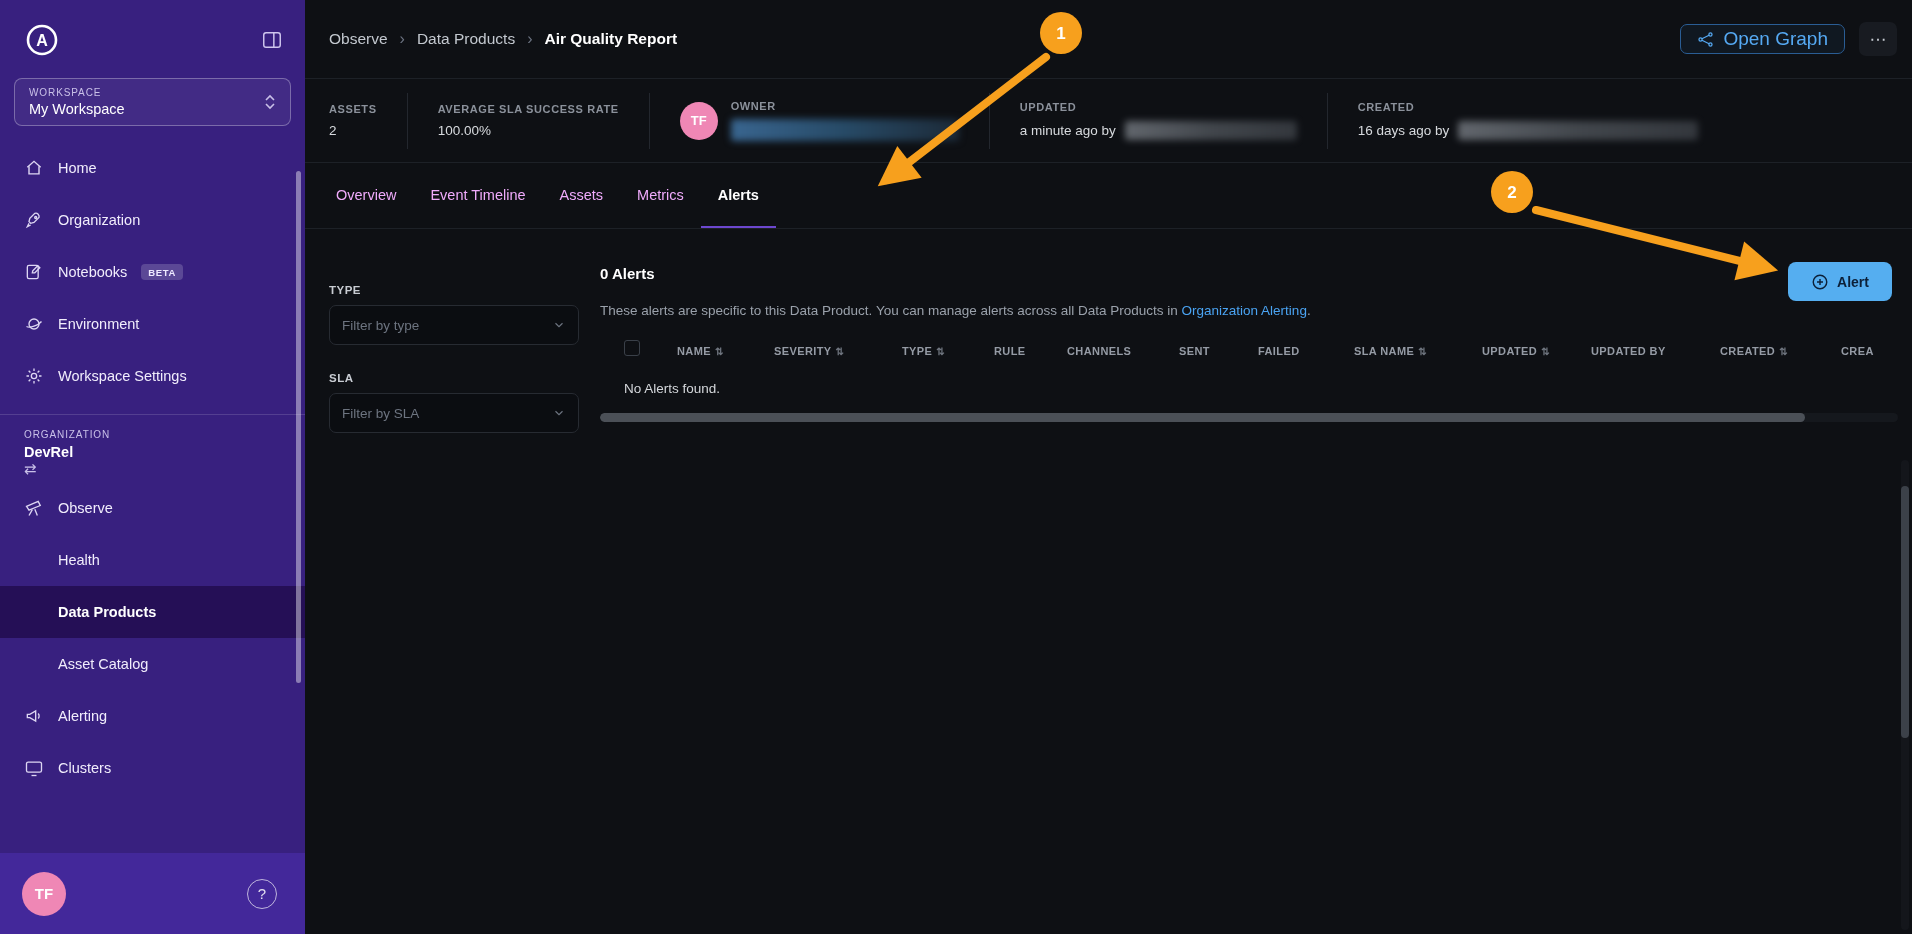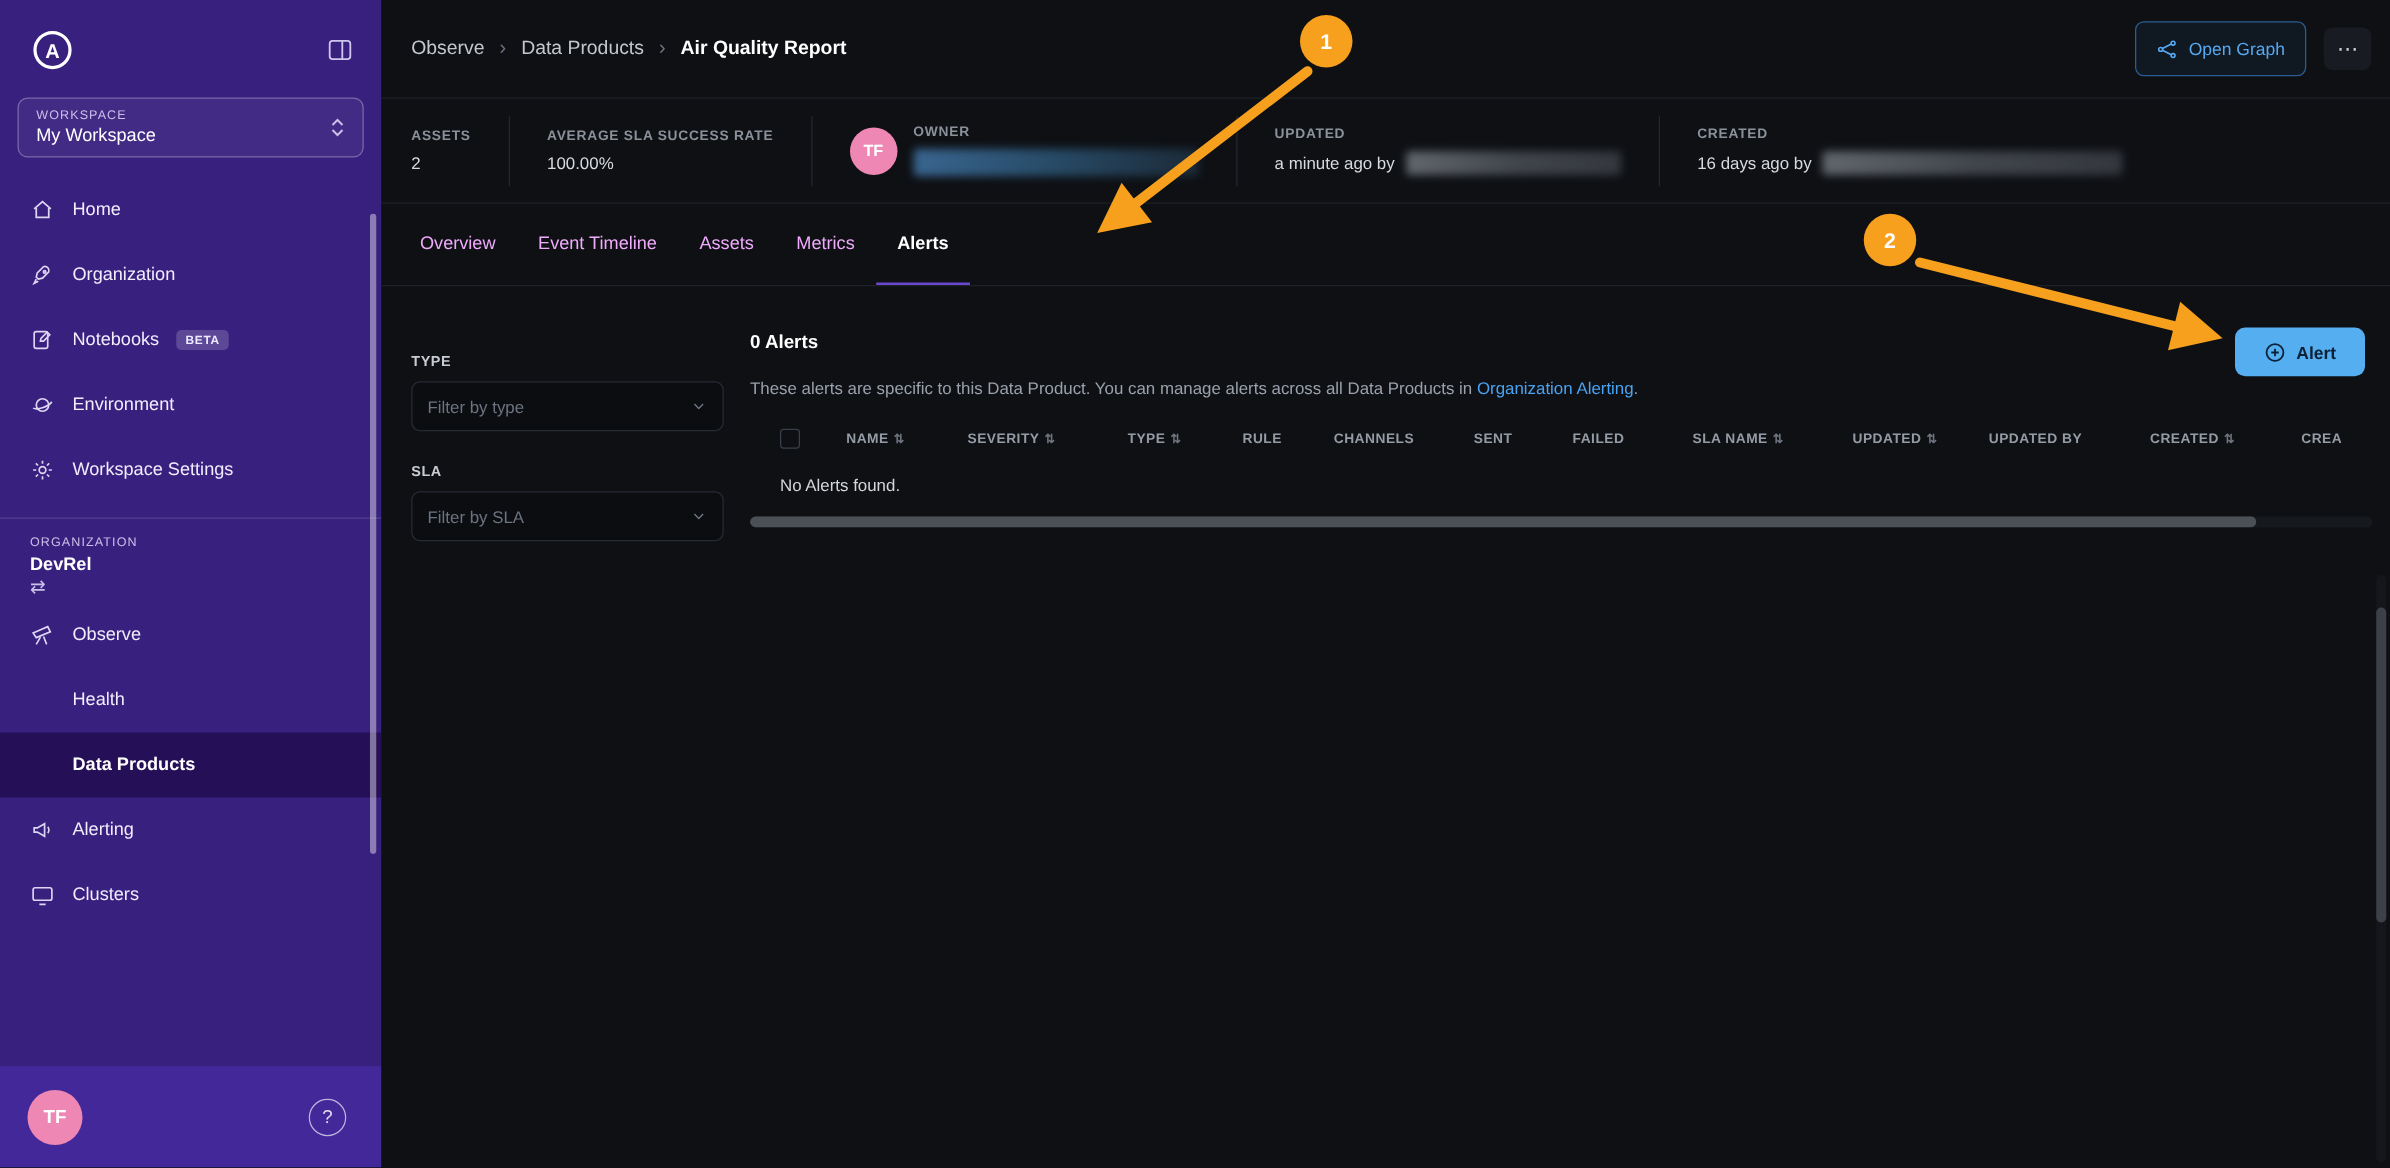--- a/index.html
+++ b/index.html
@@ -50,21 +50,21 @@
   .main { position:absolute; left:305px; top:0; right:0; bottom:0; }
   .topbar { height:79px; display:flex; align-items:center; justify-content:space-between;
     padding:0 15px 0 24px; border-bottom:1px solid #1d2127; }
   .breadcrumb { display:flex; align-items:center; gap:12px; font-size:15.5px; color:#c3c8cf; }
   .crumb { cursor:pointer; }
   .crumb-last { color:#ffffff; font-weight:bold; }
   .sep { color:#6b7280; font-size:16px; }
   .sep::before { content:"›"; }
   .topbar-actions { display:flex; gap:14px; align-items:center; }
   .open-graph-btn { display:flex; gap:9px; align-items:center; border:1px solid #2a5d94; color:#55a9f3;
-    background:rgba(35,80,128,.12); height:44px; padding:0 16px; border-radius:7px; font-size:14px; cursor:pointer; }
+    background:rgba(35,80,128,.12); height:30px; padding:0 16px; border-radius:7px; font-size:19px; cursor:pointer; }
   .more-btn { width:38px; height:34px; border-radius:7px; background:#181b21; color:#c6cbd2;
     display:flex; align-items:center; justify-content:center; font-size:17px; cursor:pointer; }
 
   .statsbar { height:84px; display:flex; align-items:center; padding:0 24px; border-bottom:1px solid #1d2127; }
   .stat { display:flex; flex-direction:column; gap:8px; padding:0 30px; border-left:1px solid #23272e;
     height:56px; justify-content:center; }
   .stat:first-child { padding-left:0; border-left:none; }
   .stat-label { font-size:11px; color:#8b919b; letter-spacing:.6px; font-weight:bold; }
   .stat-value { font-size:13.5px; color:#d7dade; }
   .stat-owner { flex-direction:row; align-items:center; gap:13px; }
@@ -97,21 +97,21 @@
     background:#0b0d11; border-radius:7px; padding:0 12px; color:#6d7480; font-size:13.5px; cursor:pointer; }
 
   .alerts-panel { position:absolute; left:295px; top:0; right:14px; bottom:0; padding-top:36px; }
   .alerts-title { font-size:15px; font-weight:bold; color:#ffffff; }
   .alerts-desc { margin-top:21px; font-size:13.5px; color:#9aa1ab; }
   .alerts-desc .link { color:#4aa3f2; cursor:pointer; }
   .add-alert-btn { position:absolute; top:33px; right:6px; height:39px; width:104px; background:#55aef0;
     color:#0c2038; border-radius:8px; display:flex; align-items:center; justify-content:center; gap:8px;
     font-size:14px; font-weight:600; cursor:pointer; }
 
-  .table-header { display:flex; align-items:center; margin-top:22px; height:22px; padding-left:24px; overflow:hidden; }
+  .table-header { display:flex; margin-top:22px; height:22px; padding-left:24px; overflow:hidden; }
   .checkbox { width:16px; height:16px; border:1.5px solid #3a4049; border-radius:3px; margin-right:37px; flex:none; cursor:pointer; }
   .th { font-size:11px; font-weight:bold; color:#959ba5; letter-spacing:.4px; flex:none;
     display:flex; gap:4px; align-items:center; white-space:nowrap; overflow:hidden; }
   .sort-icon::before { content:"⇅"; font-size:10px; color:#6f757f; }
   .c-name{width:97px} .c-severity{width:128px} .c-type{width:92px} .c-rule{width:73px}
   .c-channels{width:112px} .c-sent{width:79px} .c-failed{width:96px} .c-sla{width:128px}
   .c-updated{width:109px} .c-updatedby{width:129px} .c-created{width:121px} .c-createdby{width:60px}
 
   .empty-row { padding-left:24px; margin-top:19px; font-size:13.5px; color:#d4d7db; }
   .h-scrollbar { margin-top:17px; height:9px; background:#15181d; border-radius:5px; position:relative; overflow:hidden; }
@@ -224,20 +224,23 @@
             <path d="M10 14l-4 7M13 13.5L16 21"></path>
         </svg>
       </span>
       <span>Observe</span>
     </div>
     <div class="nav-item sub-item">
       <span>Health</span>
     </div>
     <div class="nav-item sub-item active">
       <span>Data Products</span>
+    </div>
+    <div class="nav-item sub-item">
+      <span>Asset Catalog</span>
     </div>
     <div class="nav-item">
       <span class="nav-icon">
         <svg width="20" height="20" viewBox="0 0 24 24" fill="none" stroke="currentColor" stroke-width="1.6">
           <path d="M4 10v4h3l7 4V6l-7 4z"></path>
             <path d="M17 9c1.5 1.5 1.5 4.5 0 6"></path>
         </svg>
       </span>
       <span>Alerting</span>
     </div>

